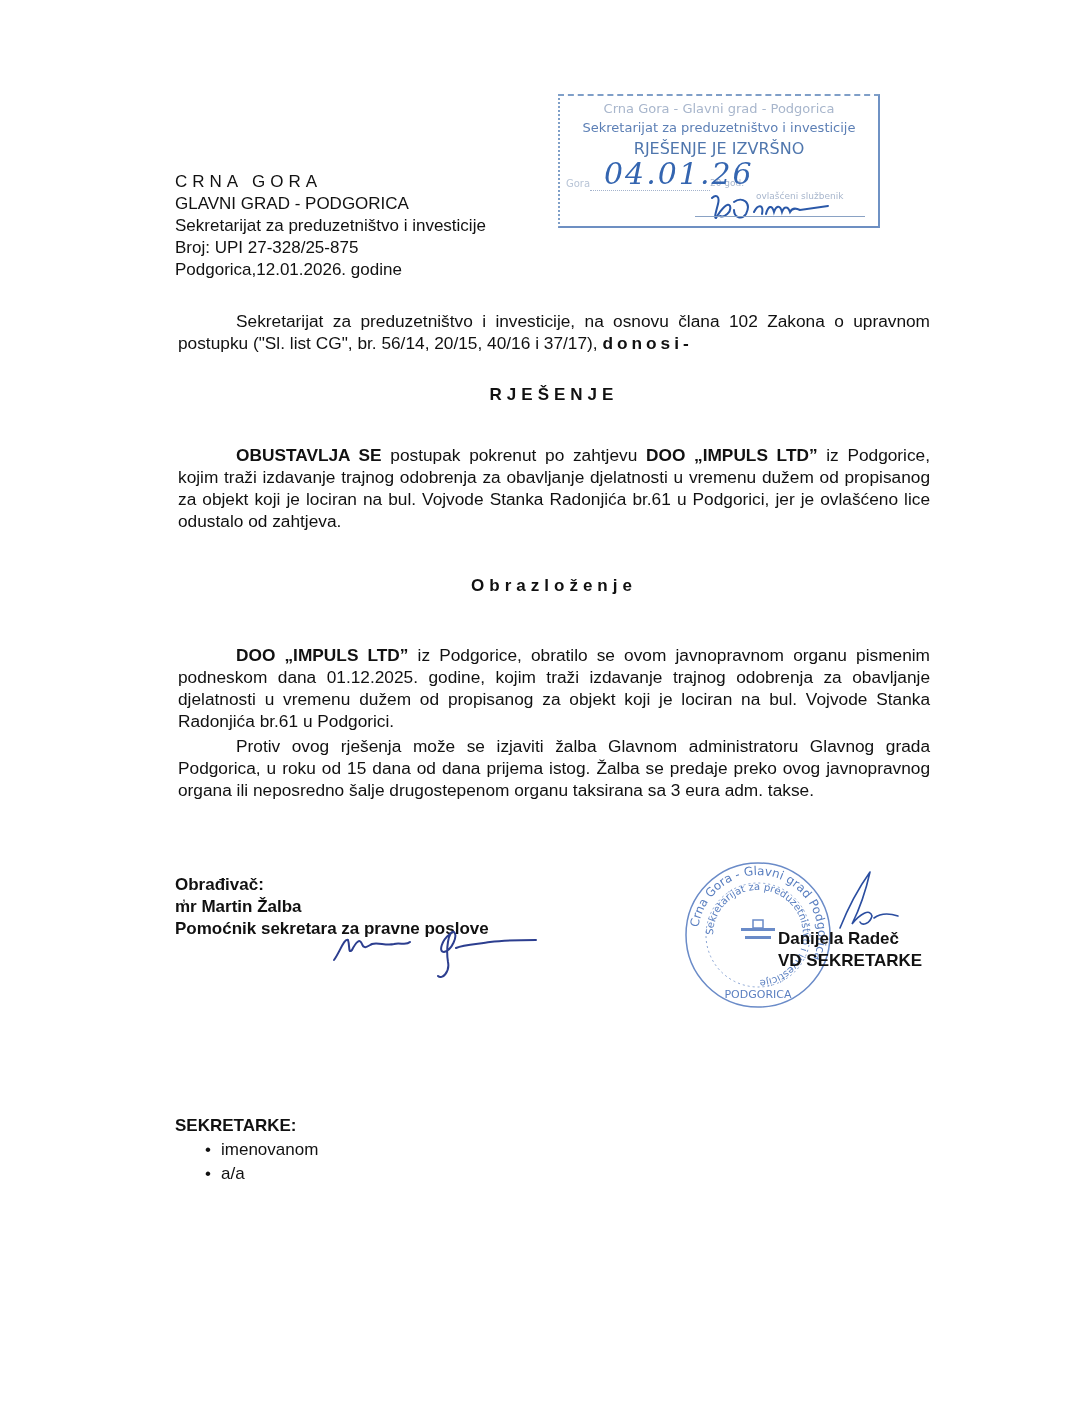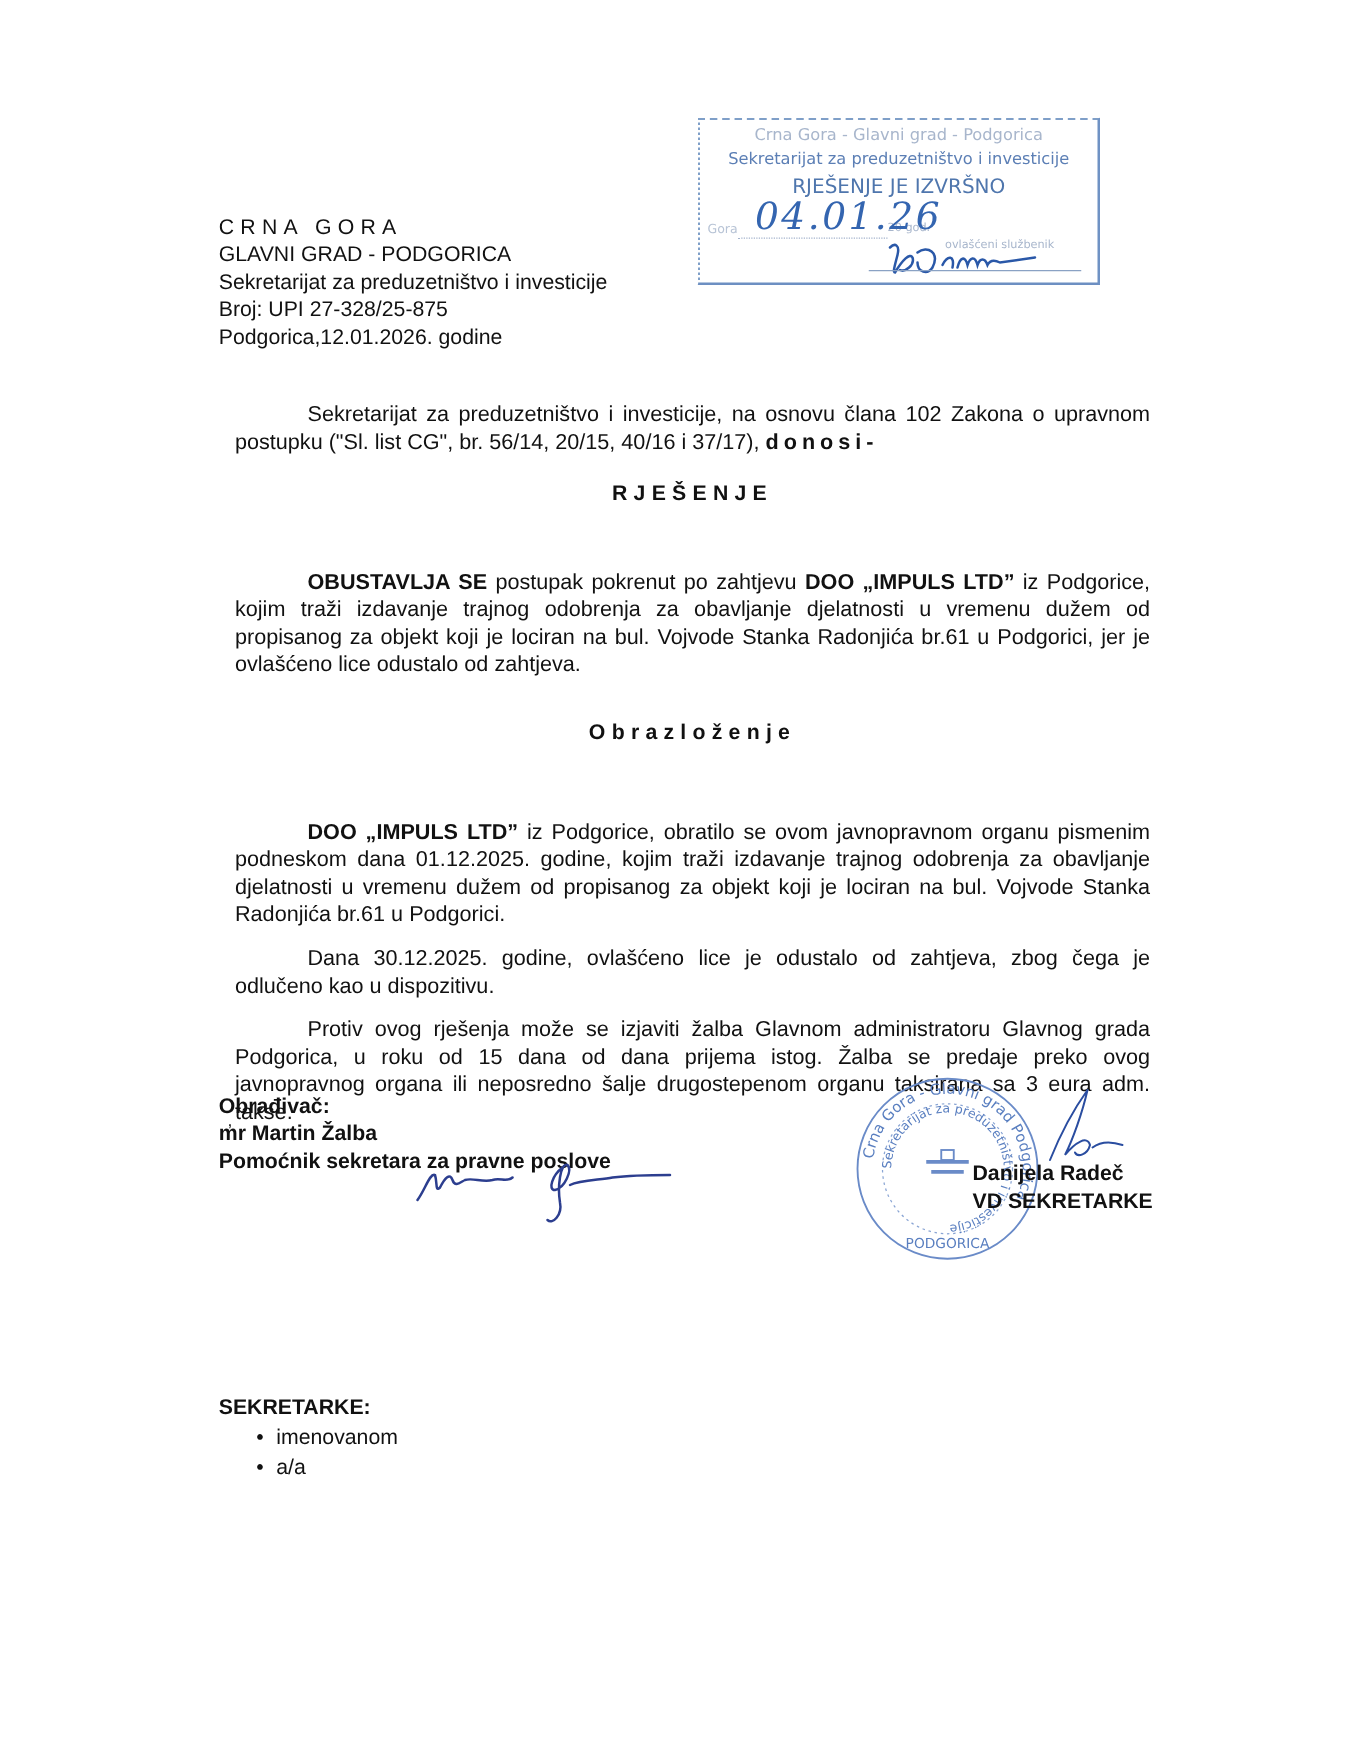--- a/index.html
+++ b/index.html
@@ -25,21 +25,21 @@
     .stamp-god { position: absolute; left: 150px; top: 82px; font-size: 9px; color: #a8b6cc; font-family: "DejaVu Sans", sans-serif; }
     .stamp-date { position: absolute; left: 44px; top: 60px; font-size: 30px; color: #3465b0;
                   font-family: "DejaVu Serif", serif; font-style: italic; letter-spacing: 2px; }
     .stamp-official { position: absolute; left: 196px; top: 95px; font-size: 9px; color: #a8b6cc; font-family: "DejaVu Sans", sans-serif; }
     .stamp-sig { position: absolute; left: 148px; top: 96px; }
     .stamp-signline { position: absolute; left: 135px; top: 120px; width: 170px; border-top: 1px solid #8aa2c4; }
 
     
     .body-text { left: 175px; width: 758px; font-size: 17.3px; line-height: 22px; text-align: justify;
                  font-family: "Liberation Sans Narrow", "Liberation Sans", sans-serif; }
-    .body-text p { margin: 13px; }
+    .body-text p { margin: 3px; }
     .indent { text-indent: 58px; }
     .spacedbold { font-weight: bold; letter-spacing: 4px; }
     .intro { top: 307px; }
     .title { left: 175px; width: 758px; text-align: center; font-size: 17px; font-weight: bold; letter-spacing: 5px; }
     .title1 { top: 385px; }
     .title2 { top: 576px; }
     .disp { top: 441px; }
     .reason { top: 641px; }
     .b { font-weight: bold; }
 
@@ -89,21 +89,20 @@
 </div>
 
 <div class="abs title title1">RJEŠENJE</div>
 <div class="abs body-text disp">
   <p class="indent"><span class="b">OBUSTAVLJA SE</span><span> postupak pokrenut po zahtjevu </span><span class="b">DOO „IMPULS LTD”</span><span> iz Podgorice, kojim traži  izdavanje trajnog odobrenja za obavljanje djelatnosti u vremenu dužem od propisanog za objekt koji je lociran na bul. Vojvode Stanka Radonjića br.61 u Podgorici, jer je ovlašćeno lice  odustalo od zahtjeva.</span></p>
 </div>
 
 <div class="abs title title2">Obrazloženje</div>
 <div class="abs body-text reason">
   <p class="indent"><span class="b">DOO „IMPULS LTD”</span><span> iz Podgorice, obratilo se ovom javnopravnom organu pismenim podneskom dana  01.12.2025. godine, kojim traži izdavanje trajnog odobrenja za obavljanje djelatnosti u vremenu dužem od propisanog za objekt koji je lociran na bul. Vojvode Stanka Radonjića br.61 u Podgorici.</span></p>
-  <p class="indent">Dana 30.12.2025. godine, ovlašćeno lice je odustalo od zahtjeva, zbog čega je odlučeno kao u dispozitivu.</p>
   <p class="indent">Protiv ovog rješenja može se izjaviti žalba Glavnom administratoru Glavnog grada Podgorica, u roku od 15 dana od dana prijema istog. Žalba se predaje preko ovog javnopravnog organa ili neposredno šalje drugostepenom organu taksirana sa 3 eura adm. takse.</p>
 </div>
 
 <div class="abs comma">,</div>
 <div class="abs processor">
   <div>Obrađivač:</div>
   <div>mr Martin Žalba</div>
   <div>Pomoćnik sekretara za pravne poslove</div>
 </div>
 <svg class="abs sig1" width="220" height="60" viewBox="0 0 220 60">

